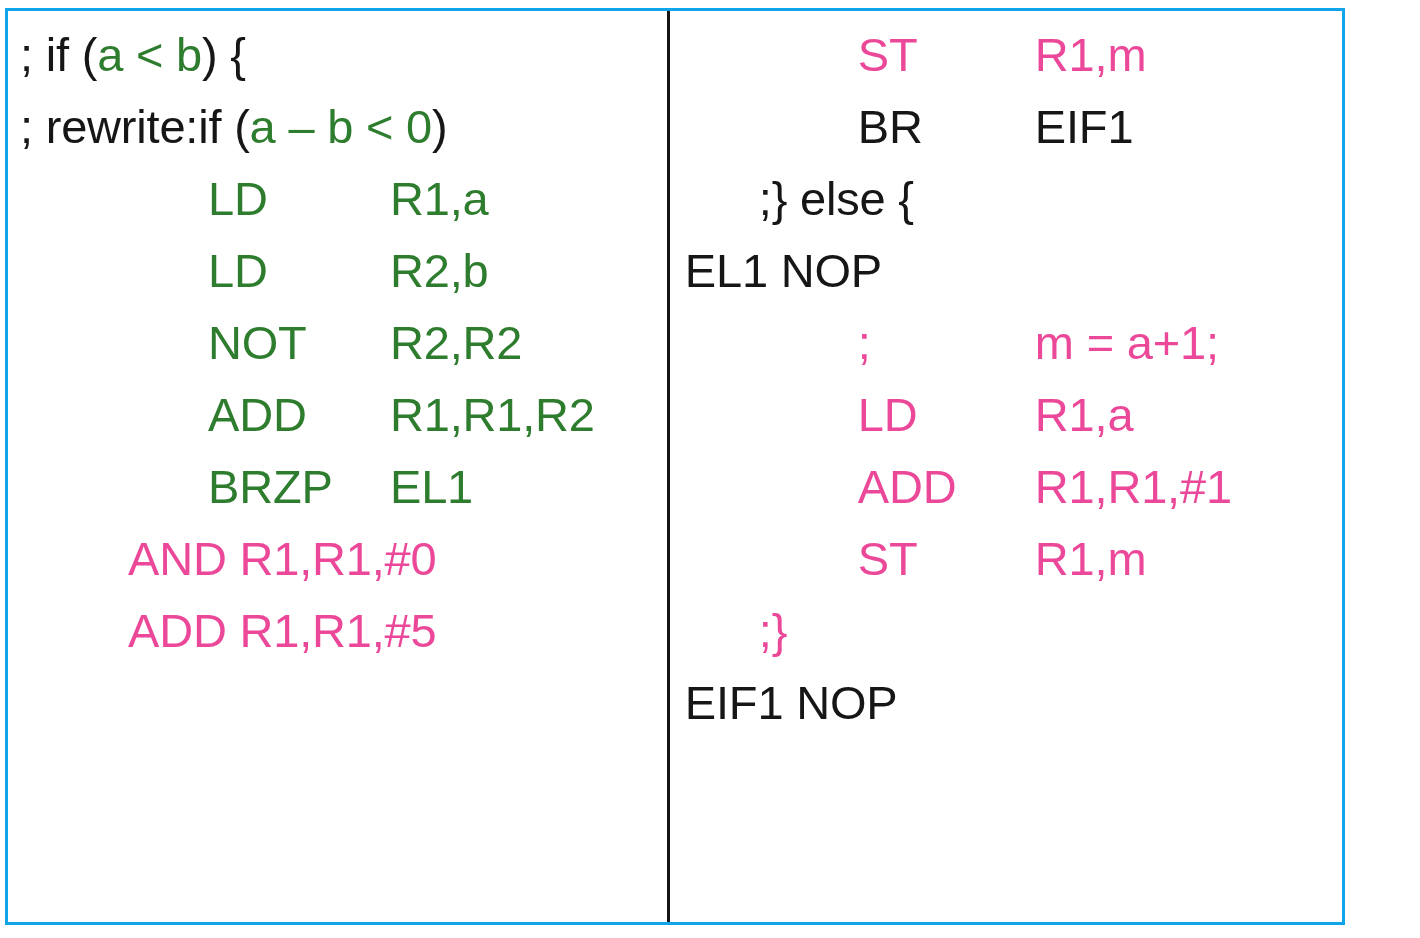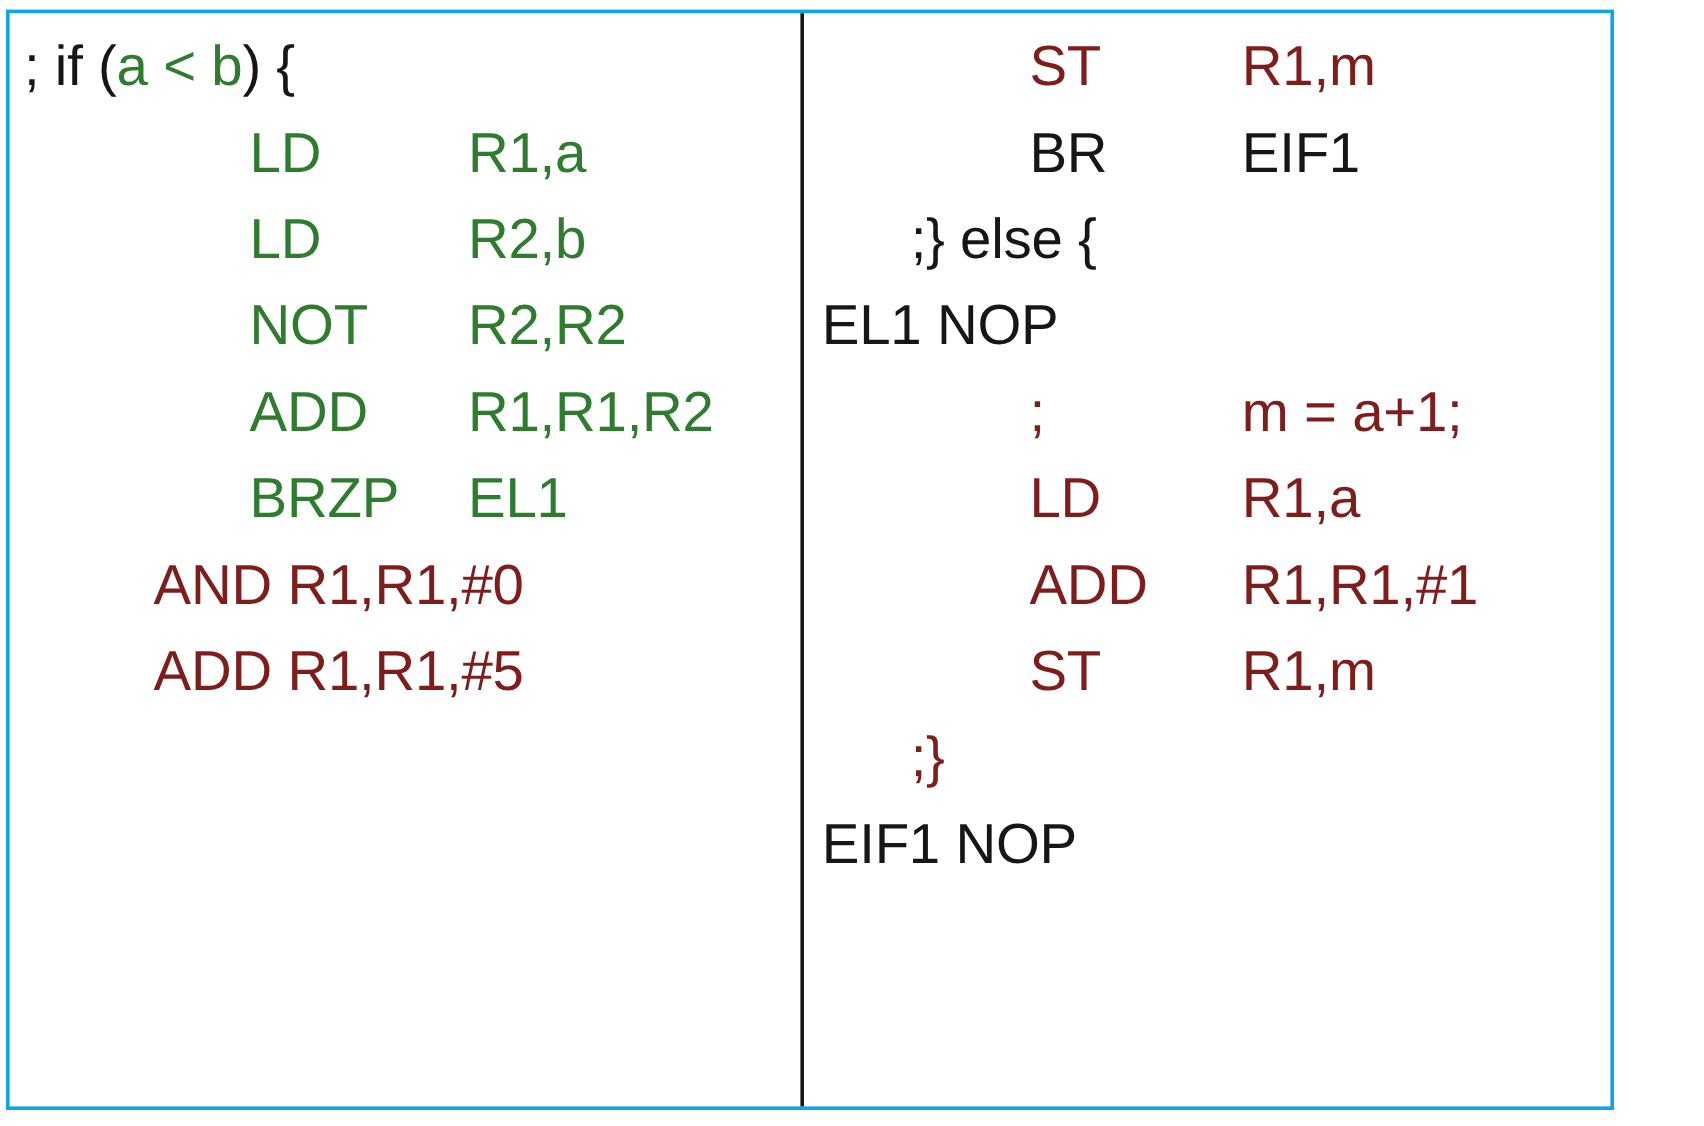--- a/index.html
+++ b/index.html
@@ -80,29 +80,30 @@
   }
   #left-column  .free { padding-left: 12px; }
   #right-column .free { padding-left: 15px; }
 
   
   #left-column  .free.indent { padding-left: 120px; }
   #right-column .free.indent { padding-left: 89px; }
 
   .c-black { color: #161616; }
   .c-green { color: #2e7d2e; }
-  .c-blue  { color: #7f1d1d; }
+  .c-blue  { color: #ec4899; }
 </style>
 </head>
 <body>
 
 <div id="code-frame">
   <div id="left-column" class="code-column">
     <div class="code-lines">
         <div class="code-line"><span class="free"><span class="c-black">; if (</span><span class="c-green">a &lt; b</span><span class="c-black">) {</span></span></div>
+        <div class="code-line"><span class="free"><span class="c-black">; rewrite:if (</span><span class="c-green">a – b &lt; 0</span><span class="c-black">)</span></span></div>
         <div class="code-line"><span class="fld f-label c-green"></span><span class="fld f-mnem c-green">LD</span><span class="fld f-oper c-green">R1,a</span></div>
         <div class="code-line"><span class="fld f-label c-green"></span><span class="fld f-mnem c-green">LD</span><span class="fld f-oper c-green">R2,b</span></div>
         <div class="code-line"><span class="fld f-label c-green"></span><span class="fld f-mnem c-green">NOT</span><span class="fld f-oper c-green">R2,R2</span></div>
         <div class="code-line"><span class="fld f-label c-green"></span><span class="fld f-mnem c-green">ADD</span><span class="fld f-oper c-green">R1,R1,R2</span></div>
         <div class="code-line"><span class="fld f-label c-green"></span><span class="fld f-mnem c-green">BRZP</span><span class="fld f-oper c-green">EL1</span></div>
         <div class="code-line"><span class="free indent"><span class="c-blue">AND R1,R1,#0</span></span></div>
         <div class="code-line"><span class="free indent"><span class="c-blue">ADD R1,R1,#5</span></span></div>
       </div>
   </div>
   <div id="right-column" class="code-column">

